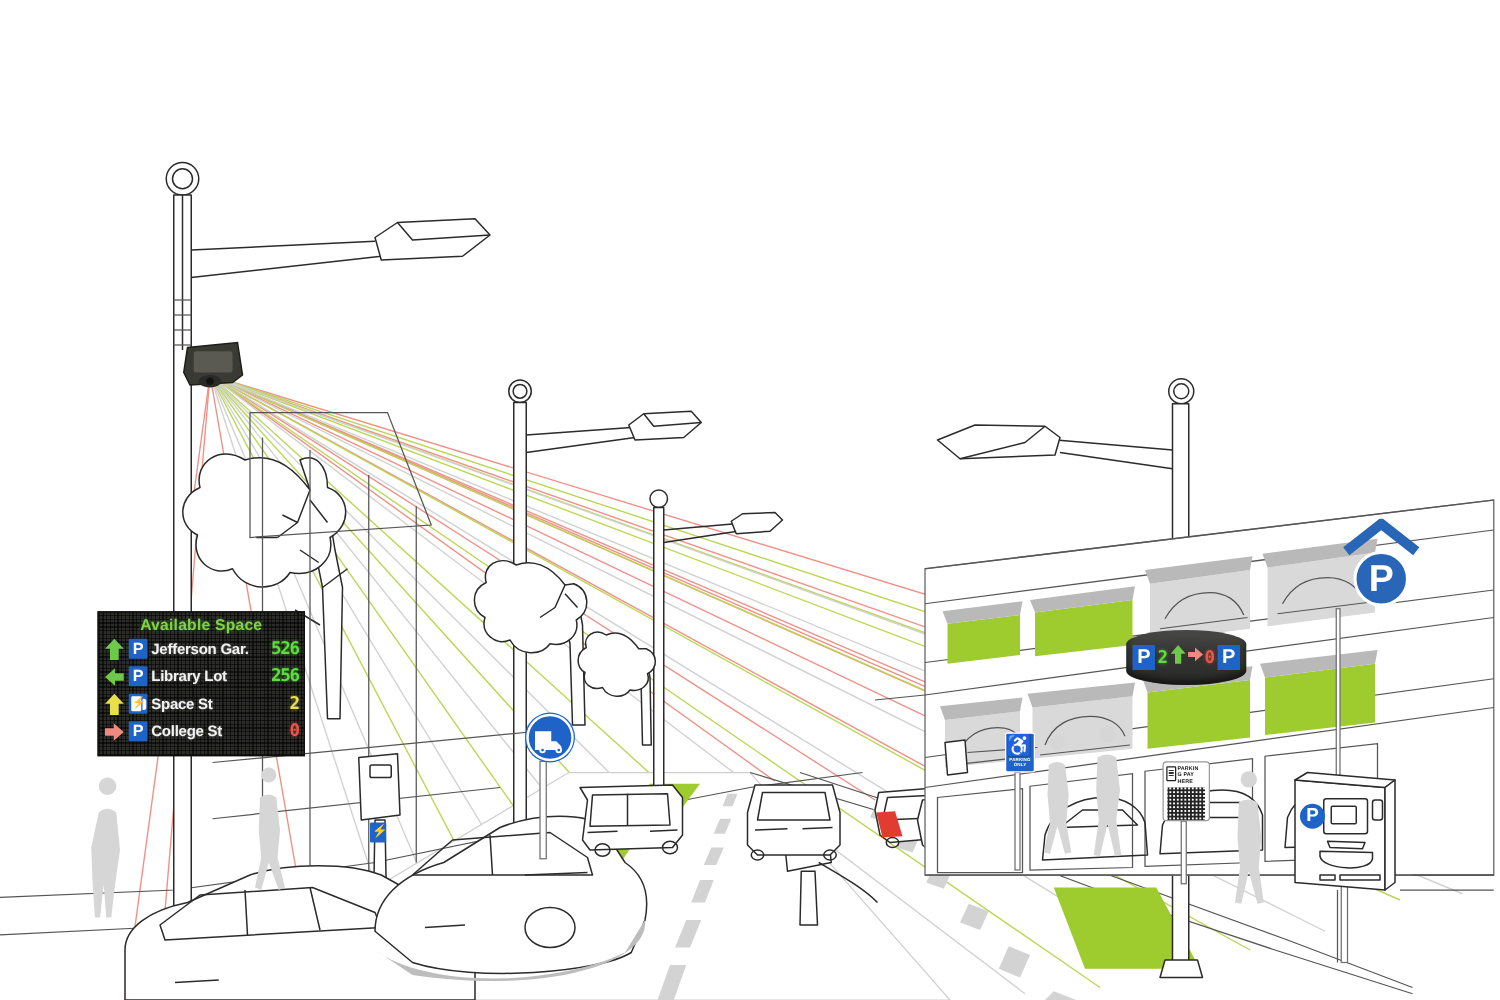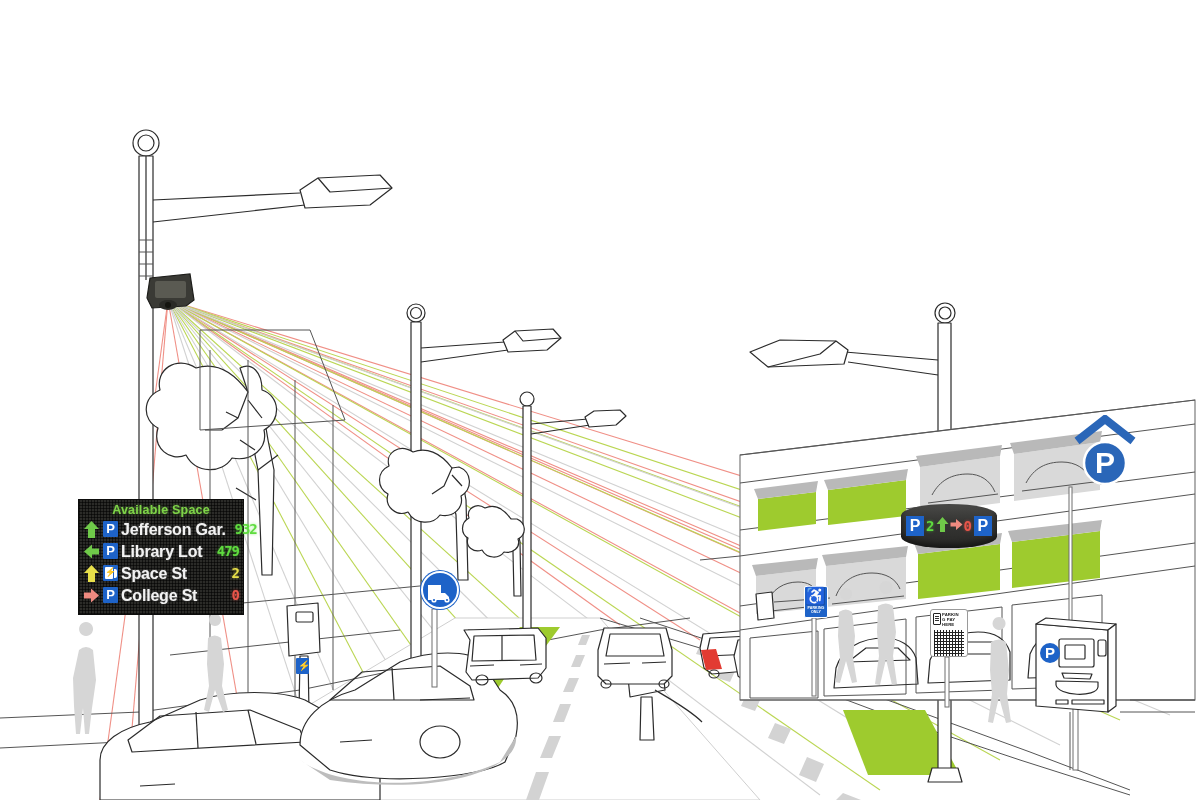--- a/index.html
+++ b/index.html
@@ -23,21 +23,20 @@
     position: absolute;
     left: 78px; top: 489px;
     width: 166px; height: 116px;
     background:
       repeating-linear-gradient(0deg, rgba(0,0,0,.55) 0 1px, rgba(255,255,255,0) 1px 3px),
       repeating-linear-gradient(90deg, rgba(0,0,0,.55) 0 1px, rgba(255,255,255,0) 1px 3px),
       #2b2b28;
     border: 1px solid #0d0d0c;
     padding: 3px 4px 20px 4px;
     font-family: "DejaVu Sans Mono", monospace;
-    margin-top: 10px;
   }
   .vms-title {
     text-align: center;
     color: #7ed348;
     font-family: "Liberation Sans", sans-serif;
     font-weight: bold;
     font-size: 12.5px;
     letter-spacing: .2px;
     line-height: 15px;
     text-shadow: 0 0 3px rgba(126,211,72,.55);
@@ -80,21 +79,21 @@
     position: absolute; right: 1px; top: 4px;
     width: 3px; height: 9px;
     background: #ffffff;
     border-radius: 0 2px 2px 0;
   }
   .vms-label {
     flex: 1 1 auto;
     color: #f2f2f2;
     font-family: "Liberation Sans", sans-serif;
     font-weight: bold;
-    font-size: 16px;
+    font-size: 12px;
     line-height: 15px;
     white-space: nowrap;
     letter-spacing: -.2px;
     text-shadow: 0 0 2px rgba(255,255,255,.35);
   }
   .vms-count {
     flex: 0 0 auto;
     font-family: "DejaVu Sans Mono", monospace;
     font-size: 14px;
     font-weight: bold;
@@ -588,32 +587,32 @@
     <div class="vms-title">Available Space</div>
 
     <div class="vms-row">
       <span class="vms-arrow">
         <svg width="17" height="19" viewBox="0 0 17 19">
             <polygon points="8.5,1 16,9 12,9 12,18 5,18 5,9 1,9" fill="#6fc949"></polygon>
           </svg>
       </span>
       <span class="vms-icon">P</span>
       <span class="vms-label">Jefferson Gar.</span>
-      <span class="vms-count c-green">932</span>
+      <span class="vms-count c-green">526</span>
     </div>
 
     <div class="vms-row">
       <span class="vms-arrow">
         <svg width="17" height="19" viewBox="0 0 17 19">
             <polygon points="1,9.5 9,2.5 9,6.5 16,6.5 16,12.5 9,12.5 9,16.5" fill="#6fc949"></polygon>
           </svg>
       </span>
       <span class="vms-icon">P</span>
       <span class="vms-label">Library Lot</span>
-      <span class="vms-count c-green">479</span>
+      <span class="vms-count c-green">256</span>
     </div>
 
     <div class="vms-row">
       <span class="vms-arrow">
         <svg width="17" height="19" viewBox="0 0 17 19">
             <polygon points="8.5,1 16,9 12,9 12,18 5,18 5,9 1,9" fill="#e8e04a"></polygon>
           </svg>
       </span>
       <span class="vms-icon ev">
           <i class="nozzle"></i>

